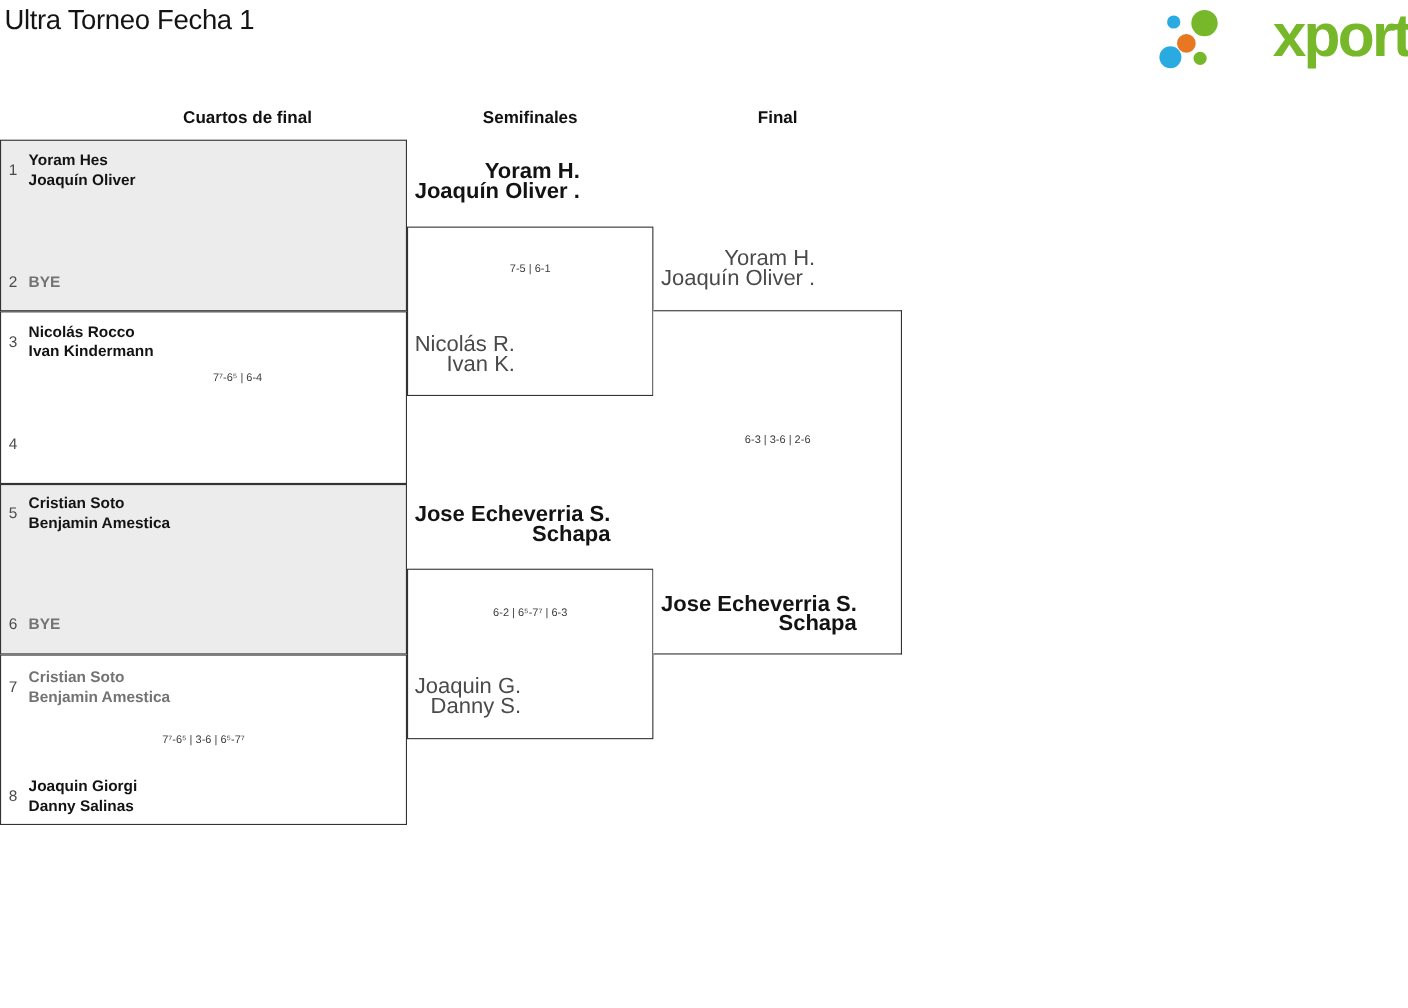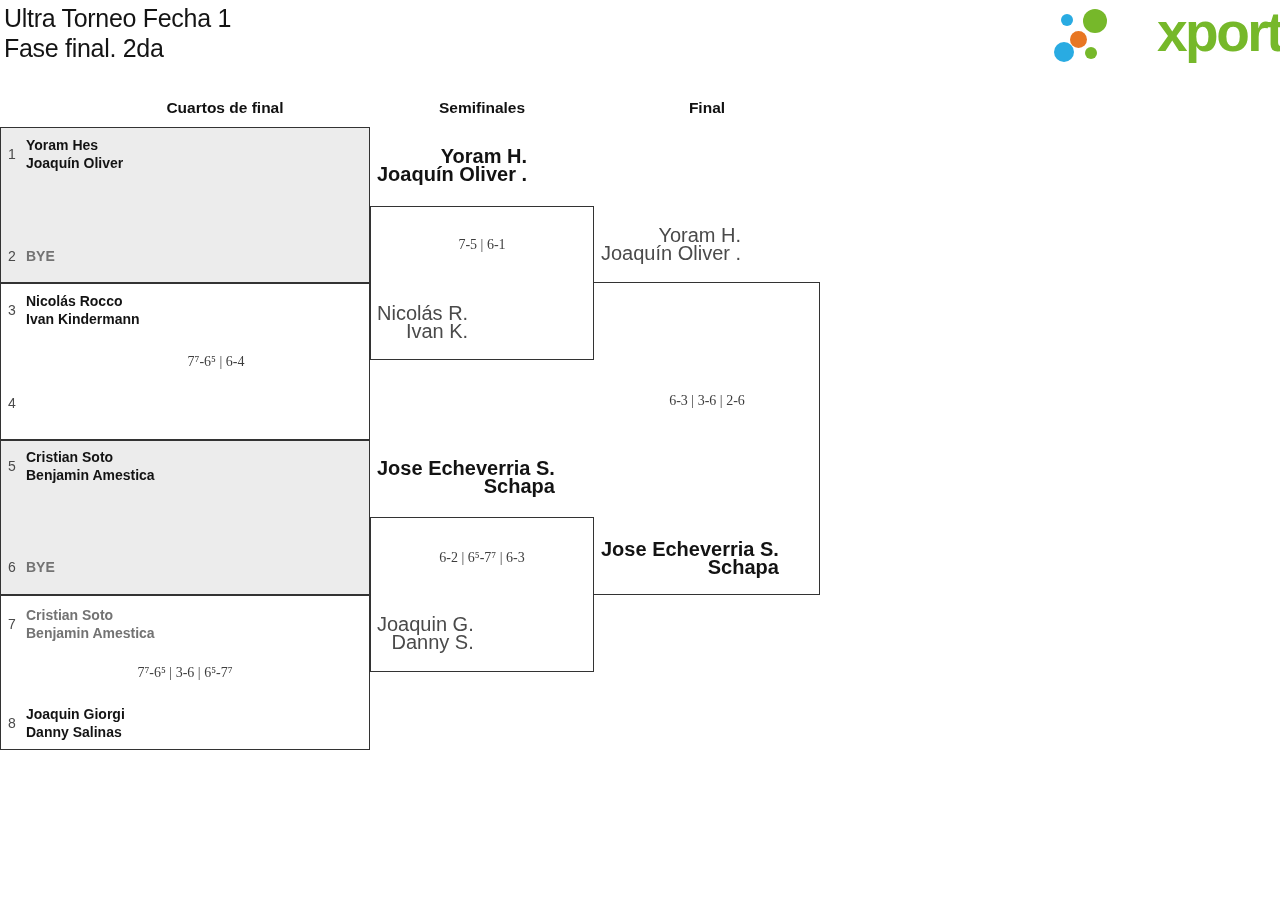--- a/index.html
+++ b/index.html
@@ -63,35 +63,34 @@
   .label.winner{font-weight:700;color:#131313;}
   .label.loser{font-weight:400;color:#4a4a4a;}
   .sf-label{left:377px;}
   .f-label{left:601px;}
   .sf1-p1{top:147px;} .sf1-p2{top:304px;}
   .sf2-p1{top:459px;} .sf2-p2{top:615px;}
   .f-p1{top:226px;}   .f-p2{top:540px;}
   
   .score{
     position:absolute;text-align:center;
-    font-size:14px;line-height:18px;color:#3d3d3d;
-    font-family:Liberation Serif, serif;
+    font-size:10px;line-height:18px;color:#3d3d3d;
+    font-family:Liberation Sans, sans-serif;
   }
-  .qf2-score{left:0;top:353px;width:432px;}
+  .qf2-score{left:0;top:335px;width:432px;}
   .qf4-score{left:0;top:664px;width:370px;}
   .sf1-score{left:370px;top:236px;width:224px;}
   .sf2-score{left:370px;top:549px;width:224px;}
   .f-score{left:594px;top:392px;width:226px;}
 </style>
 </head>
 <body>
 
 <div class="title">
   <div>Ultra Torneo Fecha 1</div>
-  <div>Fase final. 2da</div>
 </div>
 
 <div class="logo">
   <span class="dot d1"></span>
   <span class="dot d2"></span>
   <span class="dot d3"></span>
   <span class="dot d4"></span>
   <span class="dot d5"></span>
   <span class="logo-text">xporty</span>
 </div>

